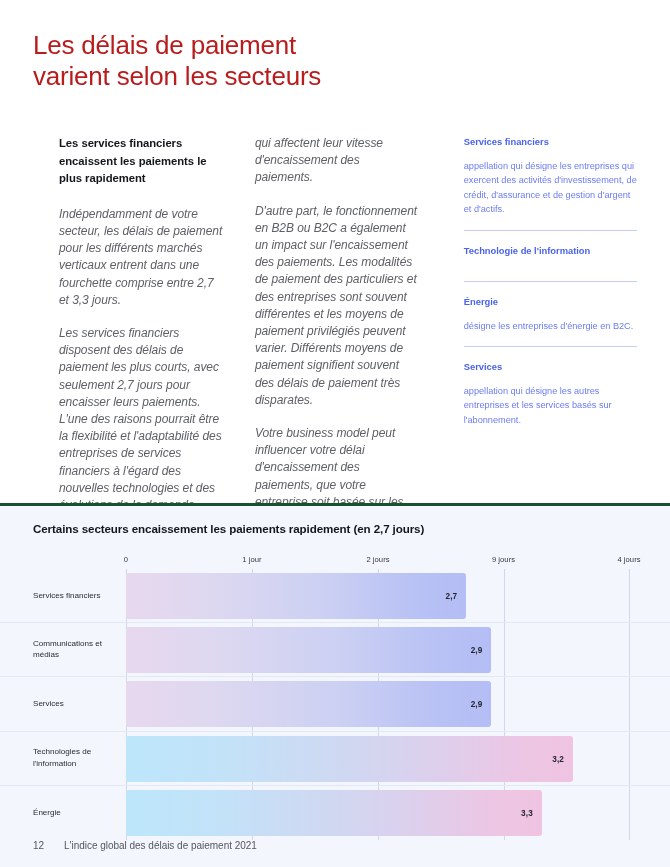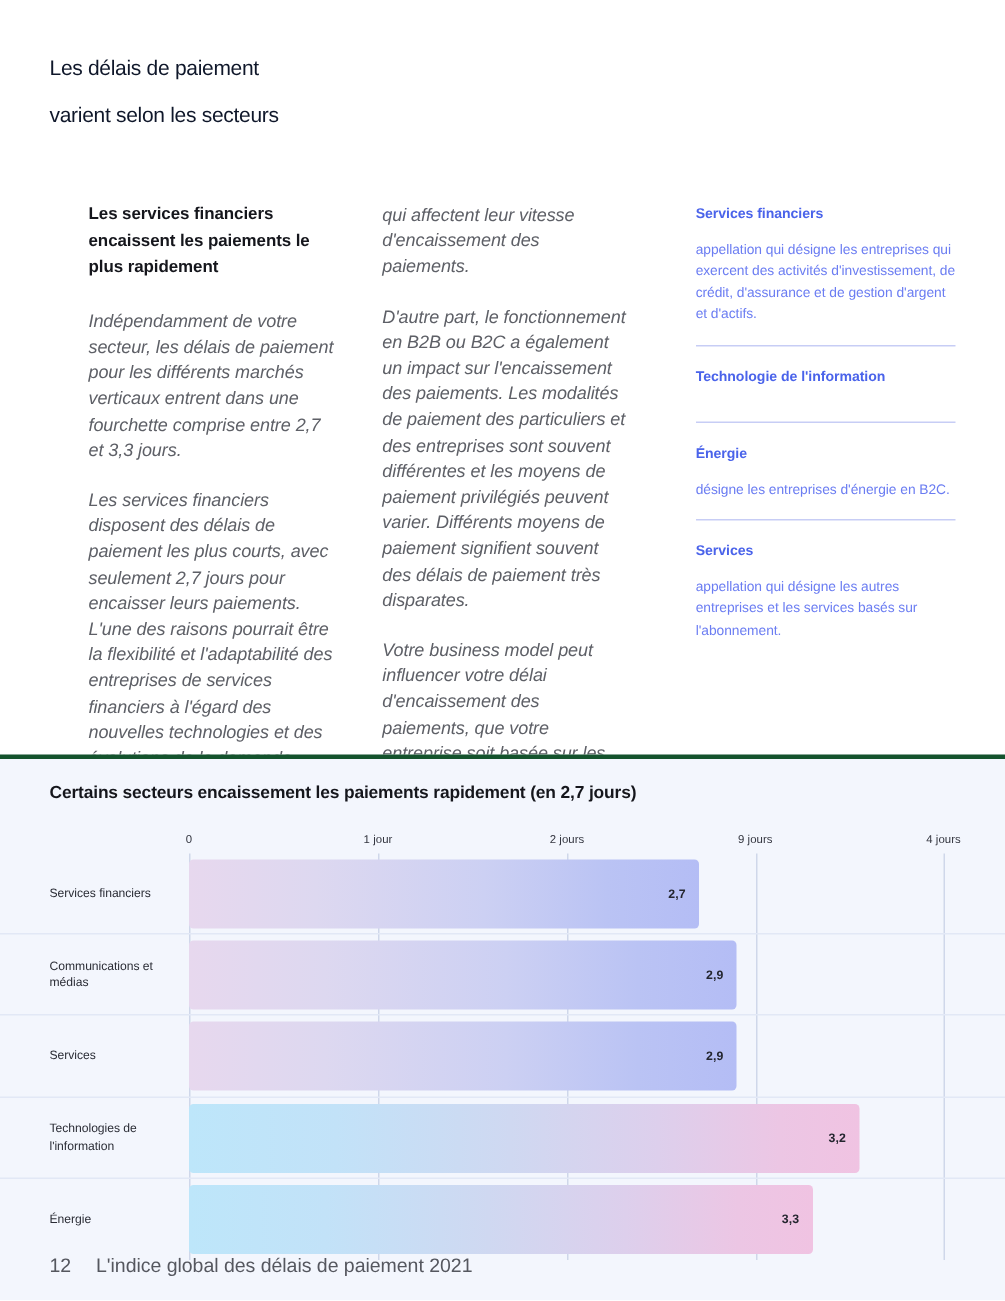--- a/index.html
+++ b/index.html
@@ -21,24 +21,24 @@
   }
 
   
   .title-block {
     position: absolute;
     left: 33px;
     top: 30px;
     width: 420px;
   }
   .title-line {
-    font-size: 14px;
+    font-size: 26px;
     line-height: 31px;
     font-weight: 400;
-    color: #0f172a;
+    color: #b91c1c;
     letter-spacing: -0.2px;
     white-space: nowrap;
   }
 
   
   .cols {
     position: absolute;
     left: 33px;
     top: 135px;
     width: 604px;
@@ -192,21 +192,21 @@
     letter-spacing: 0.1px;
   }
 
   
   .footer {
     position: absolute;
     left: 33px;
     bottom: 16px;
     display: flex;
     align-items: baseline;
-    font-size: 13px;
+    font-size: 10px;
     color: #55575f;
     letter-spacing: -0.02px;
   }
   .footer-page { width: 31px; }
 </style>
 </head>
 <body>
 
 <div class="page">
 

